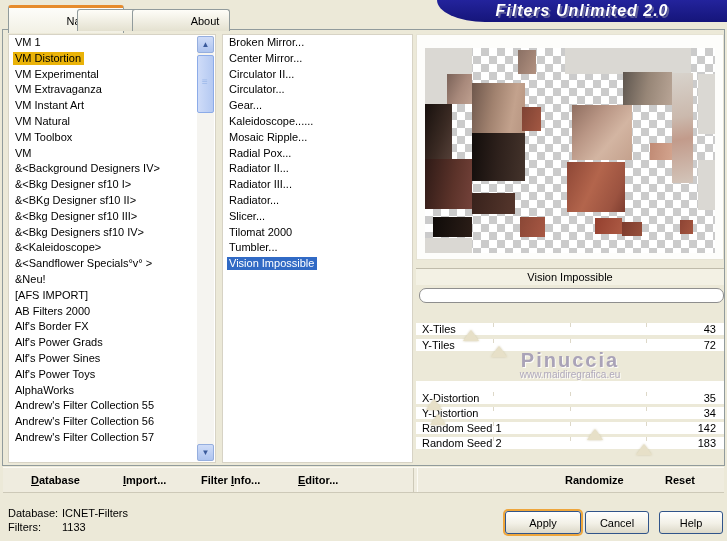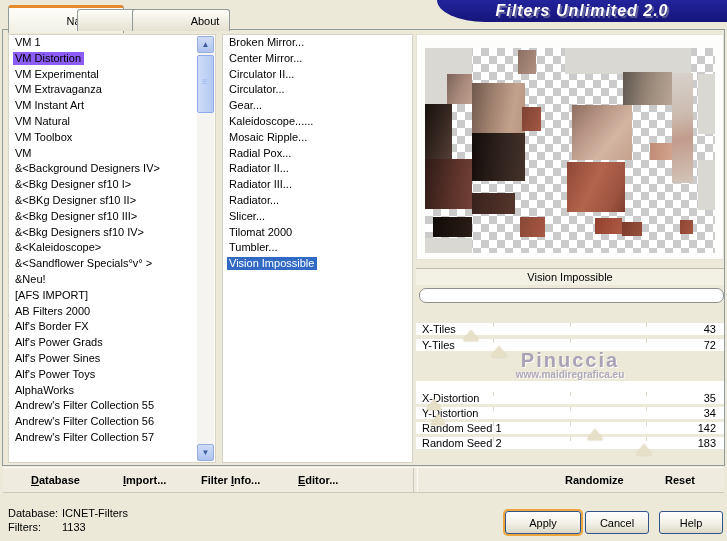--- a/index.html
+++ b/index.html
@@ -18,21 +18,21 @@
   .tab.t2{left:77px;top:9px;width:52px;height:21px;background:linear-gradient(#fefdf8,#e4e1d0);}
   .tab.t3{left:132px;top:9px;width:48px;height:21px;background:linear-gradient(#fefdf8,#e4e1d0);}
   
   .page{position:absolute;left:2px;top:29px;width:721px;height:435px;border:1px solid #919b9c;background:#ece9d8;}
   
   .listbox{position:absolute;background:#fff;border:1px solid #d7d3c5;overflow:hidden;}
   .lb-cat{left:8px;top:34px;width:206px;height:427px;}
   .lb-fil{left:222px;top:34px;width:189px;height:427px;}
   .list-item{line-height:15.8px;padding-left:4px;white-space:nowrap;}
   .list-item span{padding:0 3px 1px 2px;text-align:right;}
-  .hl-cream{background:#8b5cf6;}
+  .hl-cream{background:#eab308;}
   .hl-blue{background:#316ac5;color:#fff;}
   
   .sb{position:absolute;right:1px;top:1px;width:17px;height:425px;background:#f5f4f0;}
   .sb .btn-sb{position:absolute;left:0;width:17px;height:17px;background:linear-gradient(#cfdcf8,#aec4ef);
       border:1px solid #95aede;border-radius:2px;color:#3a5a9b;font-size:8px;display:flex;align-items:center;justify-content:center;box-sizing:border-box;}
   .sb .up{top:0;} .sb .dn{bottom:0;}
   .sb .thumb{position:absolute;left:0;top:19px;width:17px;height:58px;background:linear-gradient(90deg,#cfdcf8,#b4c9f2);
       border:1px solid #8cabe8;border-radius:2px;box-sizing:border-box;}
   .sb .thumb:after{content:"≡";position:absolute;left:4px;top:20px;color:#9db9ea;font-size:10px;}
   
@@ -49,21 +49,21 @@
         background-image:linear-gradient(#ddd8c8,#ddd8c8),linear-gradient(#ddd8c8,#ddd8c8),linear-gradient(#ddd8c8,#ddd8c8);
         background-size:1px 4px;background-position:25% 0,50% 0,75% 0;background-repeat:no-repeat;background-color:#fff;}
   .srow .lab{position:absolute;left:6px;top:0;line-height:12px;}
   .srow .val{position:absolute;right:8px;top:0;line-height:12px;}
   .thumb-tri{position:absolute;bottom:-6px;width:0;height:0;border-left:8px solid transparent;border-right:8px solid transparent;
         border-bottom:11px solid #e7e0c8;filter:drop-shadow(0 0 1px #cfc7a8);z-index:3;}
   .srow-empty{position:absolute;left:416px;top:381px;width:308px;height:11px;background:#fff;}
   
   .wm1{position:absolute;left:416px;top:349px;width:308px;text-align:center;font-size:20px;font-weight:bold;
        color:#aaa3b8;letter-spacing:2px;text-shadow:1px 1px 0 #fdfcf7;z-index:4;}
-  .wm2{position:absolute;left:416px;top:369px;width:308px;text-align:center;font-size:10px;font-weight:bold;
+  .wm2{position:absolute;left:416px;top:369px;width:308px;text-align:center;font-size:10px;font-weight:normal;
        color:#b0a9bd;text-shadow:1px 1px 0 #fdfcf7;z-index:4;}
   
   .toolbar{position:absolute;left:3px;top:467px;width:721px;height:26px;background:#efecdf;
        border-top:1px solid #fbfaf4;border-bottom:1px solid #cdc9b8;box-sizing:border-box;}
   .toolbar .div{position:absolute;left:410px;top:0;width:3px;height:24px;border-left:1px solid #cdc9b8;border-right:1px solid #fbfaf4;}
   .tb-item{position:absolute;top:0;height:24px;line-height:24px;font-weight:bold;cursor:default;}
   .tb-item .u{text-decoration:underline;}
   
   .stat{position:absolute;font-size:11px;}
   

